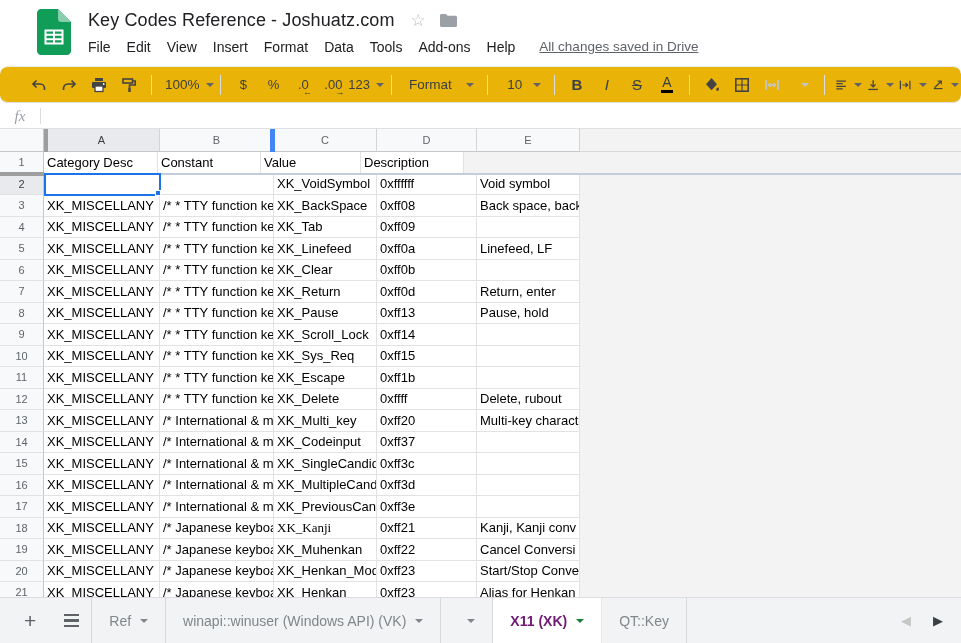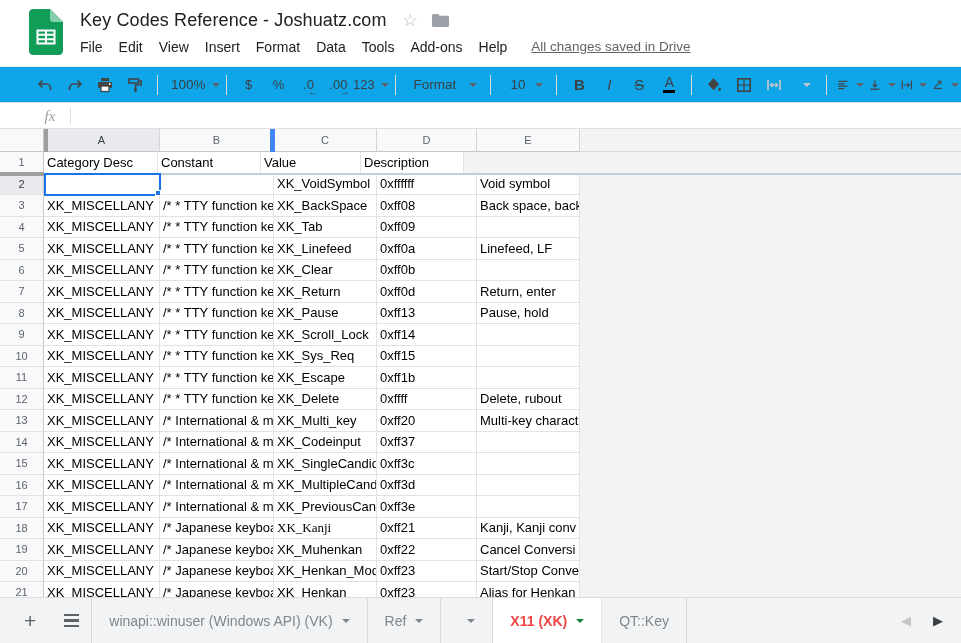--- a/index.html
+++ b/index.html
@@ -1,36 +1,36 @@
 <!DOCTYPE html>
 <html><head>
 <meta charset="utf-8">
 <style>
   * { margin:0; padding:0; box-sizing:border-box; }
   html,body { width:961px; height:643px; overflow:hidden; background:#fff;
     font-family:"Liberation Sans", sans-serif; }
   .app { position:relative; width:961px; height:643px; background:#fff; }
 
   
-  .titlebar { position:absolute; top:0; left:8px; right:0; height:66px; background:#fff; }
+  .titlebar { position:absolute; top:0; left:16px; right:0; height:66px; background:#fff; }
   .logo { position:absolute; left:21px; top:9px; width:34px; height:46px; }
   .title-line { position:absolute; left:72px; top:10px; display:flex; align-items:center; }
   .doc-title { font-size:18px; color:#202124; letter-spacing:.1px; }
   .star { font-size:17px; color:#b6babd; margin-left:16px; cursor:pointer; }
   .folder { margin-left:14px; cursor:pointer; }
   .menu-line { position:absolute; left:64px; top:37px; display:flex; align-items:flex-start;
     font-size:14px; color:#202124; }
   .menu-item { padding:2px 8px; cursor:pointer; border-radius:3px; }
   .save-status { margin-left:12px; color:#5f6368; text-decoration:underline; font-size:13.5px;
     padding:2px 4px; cursor:pointer; }
 
   
-  .toolbar { position:absolute; top:66px; left:0; right:0; height:37px; background:#0ea5e9;
+  .toolbar { position:absolute; top:66px; left:0; right:0; height:37px; background:#eab308;
     border-top:1px solid #eceff1; border-bottom:1px solid #e0e0e0;
-    display:flex; align-items:center; padding-left:30px; color:#444; }
+    display:flex; align-items:center; padding-left:24px; color:#444;border-radius:8px; }
   .tb-btn { height:26px; min-width:26px; display:flex; align-items:center; justify-content:center;
     margin:0 2px; border-radius:2px; cursor:pointer; position:relative; font-size:14px; }
   .tb-sep { width:1px; height:20px; background:#dadce0; margin:0 7px; flex:none; }
   .caret { width:0; height:0; border-left:4px solid transparent; border-right:4px solid transparent;
     border-top:4px solid #5f6368; margin-left:6px; flex:none; }
   .caret.dis { border-top-color:#c3c6c9; }
   .tb-label { font-size:13.5px; color:#3c4043; }
   .zoom-btn { width:56px; justify-content:space-between; padding:0 4px; }
   .font-btn { width:86px; justify-content:space-between; padding:0 4px 0 8px; }
   .size-btn { width:52px; justify-content:space-between; padding:0 4px 0 10px; }
@@ -38,21 +38,21 @@
   .fmt small { position:absolute; bottom:-5px; font-size:9px; color:#3c4043; }
   .b-bold { font-weight:700; font-size:15px; color:#3c4043; }
   .b-italic { font-style:italic; font-size:15px; color:#3c4043; }
   .b-strike { text-decoration:line-through; font-size:15px; color:#3c4043; }
   .b-tcolor { display:flex; flex-direction:column; align-items:center; line-height:13px; }
   .b-tcolor span { font-size:14px; font-weight:500; color:#3c4043; }
   .b-tcolor i { display:block; width:12px; height:3px; background:#000; margin-top:1px; }
 
   
   .fbar { position:absolute; top:104px; left:0; right:0; height:25px; background:#fff;
-    border-bottom:1px solid #e0e0e0; display:flex; align-items:center;padding-left:30px; }
+    border-bottom:1px solid #e0e0e0; display:flex; align-items:center; }
   .fx { width:40px; text-align:center; font-family:"Liberation Serif", serif; font-style:italic;
     color:#9aa0a6; font-size:15px; }
   .fbar-sep { width:1px; height:16px; background:#dadce0; }
   .fbar-input { flex:1; height:100%; padding:0 8px; font-size:13px; color:#000; outline:none; }
 
   
   .grid { position:absolute; top:129px; left:0; width:961px; height:468px; overflow:hidden;
     background:#f3f3f3; }
   .ghead { display:flex; height:23px; }
   .corner { width:44px; flex:none; background:#f8f9fa; border-right:1px solid #c7c7c7;
@@ -85,21 +85,21 @@
     border-top:1px solid #dadce0; display:flex; align-items:stretch; }
   .tab-actions { display:flex; align-items:center; padding:0 12px 0 24px; gap:28px; flex:none; }
   .plus-btn { font-size:21px; color:#5f6368; cursor:pointer; line-height:20px; }
   .sheets-menu-btn { display:flex; flex-direction:column; gap:3px; cursor:pointer; }
   .sheets-menu-btn i { display:block; width:15px; height:2.5px; background:#5f6368; }
   .tabs { display:flex; align-items:stretch; overflow:hidden; flex:1; }
   .tab { display:flex; align-items:center; padding:0 17px; font-size:14px; font-weight:500;
     color:#80868b; border-right:1px solid #d7dadd; white-space:nowrap; cursor:pointer; }
   .tab:first-child { border-left:1px solid #d7dadd; }
   .tab .caret { border-top-color:#80868b; margin-left:9px; }
-  .tab.active { background:#fff; color:#ef4444; font-weight:700; border-right:1px solid #e8e8e8; }
+  .tab.active { background:#fff; color:#701a75; font-weight:700; border-right:1px solid #e8e8e8; }
   .tab.active .caret { border-top-color:#188038; }
   .tab-scroll { flex:none; display:flex; align-items:center; gap:22px; padding:0 18px 0 10px;
     background:#f1f3f4; }
   .scroll-arrow { font-size:13px; cursor:pointer; }
   .scroll-arrow.dis { color:#c4c7c5; }
   .scroll-arrow.en { color:#3c4043; }
   svg.ic { display:block; }
 </style>
 </head>
 <body>
@@ -484,25 +484,25 @@
     <div class="tab-actions">
       <span class="plus-btn">+</span>
       <span class="sheets-menu-btn">
           <i></i>
           <i></i>
           <i></i>
         </span>
     </div>
     <div class="tabs" id="tabs">
         <div class="tab">
+          <span>Ref</span>
+          <span class="caret"></span>
+        </div>
+        <div class="tab">
           <span>winapi::winuser (Windows API) (VK)</span>
-          <span class="caret"></span>
-        </div>
-        <div class="tab">
-          <span>Ref</span>
           <span class="caret"></span>
         </div>
         <div class="tab">
           <span class="caret"></span>
         </div>
         <div class="tab active">
           <span>X11 (XK)</span>
           <span class="caret"></span>
         </div>
         <div class="tab">

